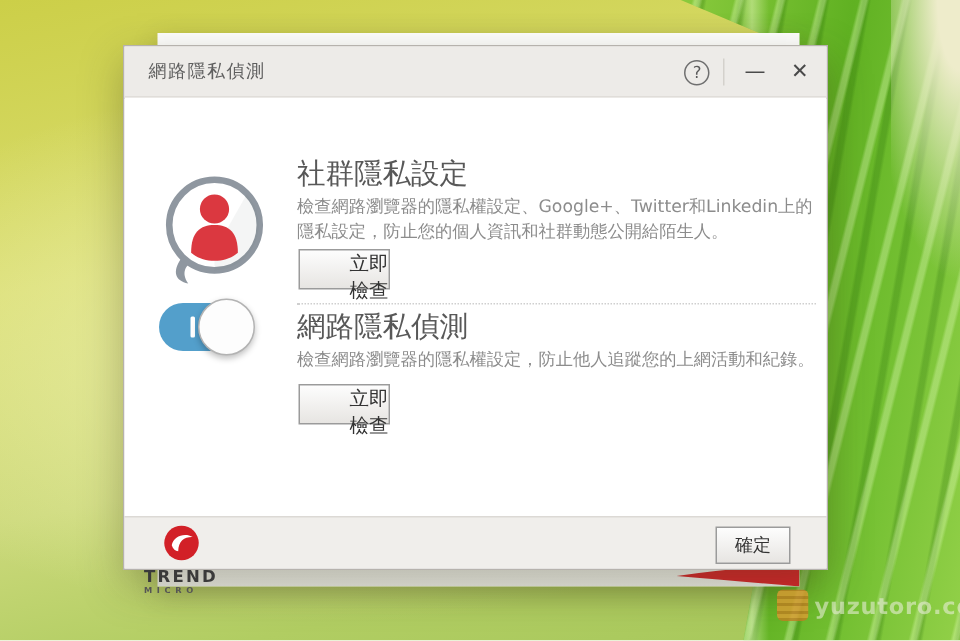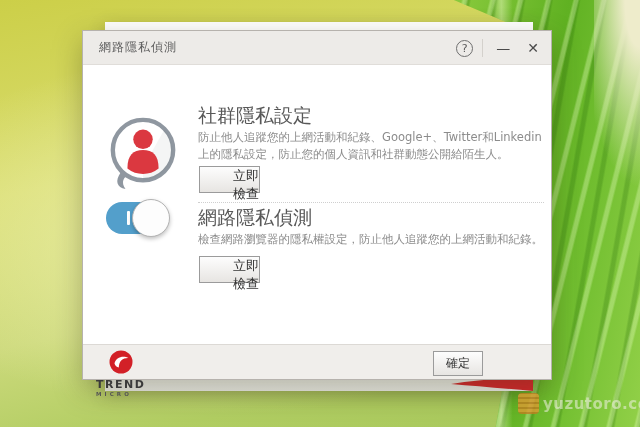--- a/index.html
+++ b/index.html
@@ -96,21 +96,21 @@
     background:#f0eeeb; border-top:1px solid #dcd9d5;
   }
   .brand { position:absolute; left:13px; top:5px; display:flex; align-items:center; gap:5px;flex-direction:column; }
   .brand-text { display:flex; flex-direction:column; line-height:1; }
   .brand-l1 { font-size:11px; font-weight:bold; color:#3a3a3a; letter-spacing:1.5px; }
   .brand-l2 { font-size:5.5px; font-weight:bold; color:#555; letter-spacing:3.1px; margin-top:1.5px; }
   .dlg-btn {
     position:absolute; top:6px; height:25px;
     background:linear-gradient(#fdfdfd, #e7e5e2);
     border:1px solid #9b9b9b; font-size:12px; color:#333;
-    font-family:inherit; cursor:pointer;
+    font-family:inherit; cursor:pointer;margin-left:44px;
   }
   .ok-btn { left:350px; width:50px; }
   .cancel-btn { left:408px; width:47px; }
 
   
   .watermark { position:absolute; left:518px; top:393px; display:flex; align-items:center; gap:4px; }
   .wm-logo {
     width:21px; height:21px; border-radius:4px; opacity:.8;
     background:
       repeating-linear-gradient(0deg, rgba(140,70,0,.35) 0 2px, rgba(0,0,0,0) 2px 5px),
@@ -149,21 +149,21 @@
     <div class="content">
 
       <svg class="social-icon" viewBox="0 0 76 78">
         <path d="M15 60 C 9 69 11 75 20 77 C 15 70 18 64 24 62 Z" fill="#8f97a0"></path>
         <circle cx="38" cy="37" r="31" fill="#ffffff" stroke="#8f97a0" stroke-width="4.5"></circle>
         <path d="M60 16 A31 31 0 0 1 38 68 L 38 55 Z" fill="rgba(100,110,120,0.07)"></path>
         <circle cx="38" cy="26" r="10" fill="#db3840"></circle>
         <path d="M22 56 C 22 42 28 37 38 37 C 48 37 54 42 54 56 C 49 60 44 61.5 38 61.5 C 32 61.5 27 60 22 56 Z" fill="#db3840"></path>
       </svg>
       <div class="sec-heading h1">社群隱私設定</div>
-      <div class="sec-desc p1">防止他人追蹤您的上網活動和紀錄、Google+、Twitter和Linkedin上的隱私設定，防止您的個人資訊和社群動態公開給陌生人。</div>
+      <div class="sec-desc p1">檢查網路瀏覽器的隱私權設定、Google+、Twitter和Linkedin上的隱私設定，防止您的個人資訊和社群動態公開給陌生人。</div>
       <button class="check-btn b1">立即檢查</button>
 
       <div class="dotted-divider"></div>
 
       <div class="toggle">
         <div class="toggle-mark"></div>
         <div class="toggle-knob"></div>
       </div>
       <div class="sec-heading h2">網路隱私偵測</div>
       <div class="sec-desc p2">檢查網路瀏覽器的隱私權設定，防止他人追蹤您的上網活動和紀錄。</div>

